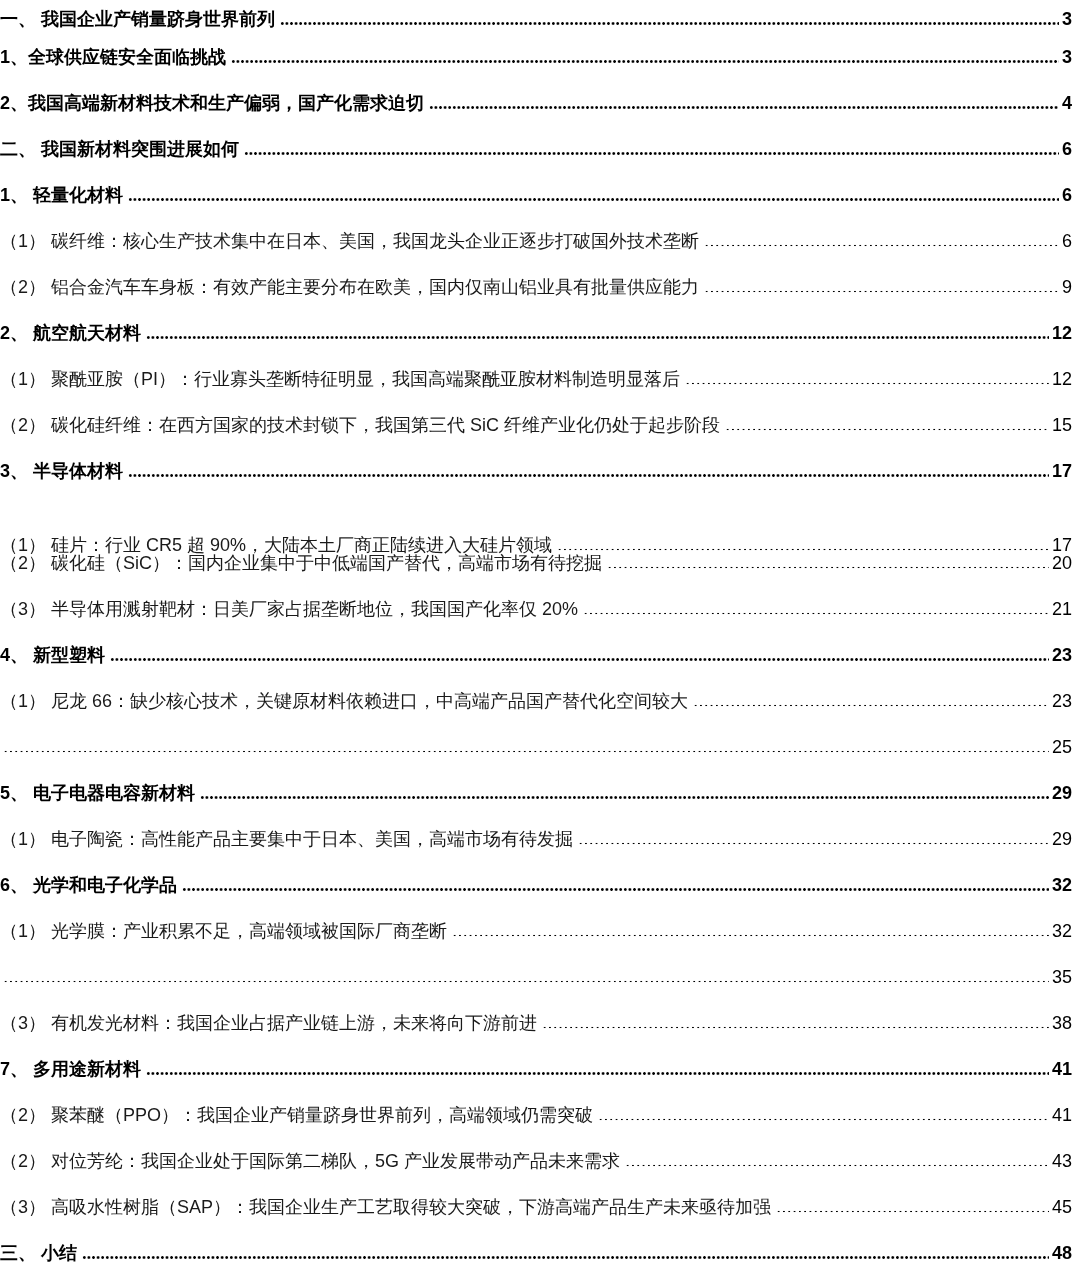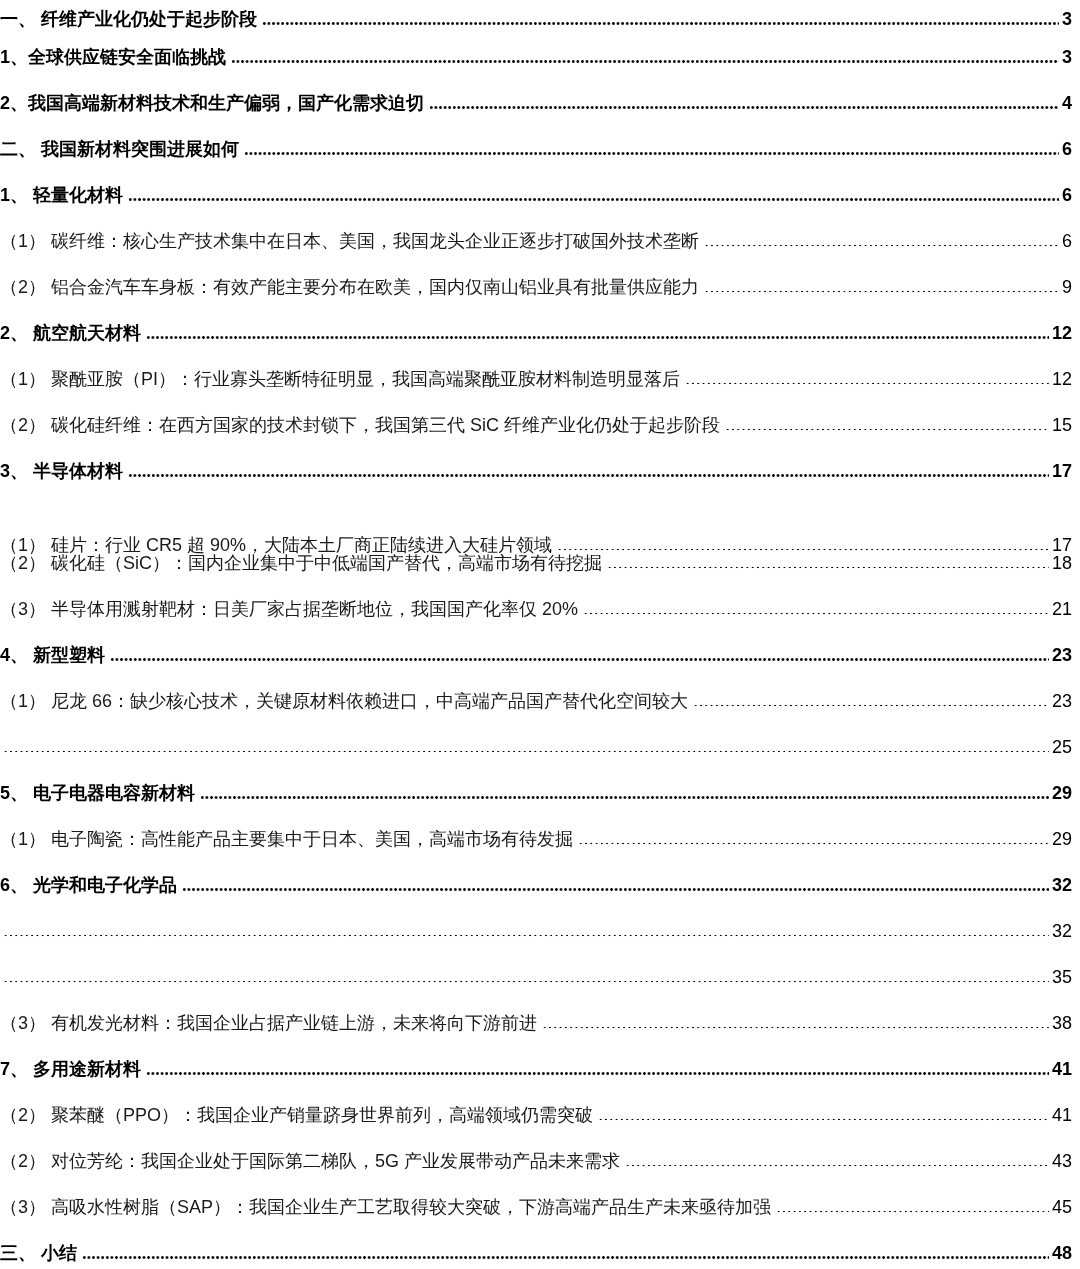--- a/index.html
+++ b/index.html
@@ -22,21 +22,21 @@
     background-size: 4.6px 3px;
   }
   .toc-row .page { flex: 0 0 auto; text-align: right; }
   .toc-row.sub .label { color: #1a1a1a; }
 </style>
 </head>
 <body>
 
 <div class="toc">
   <div class="toc-row bold" style="top:0px">
-      <span class="label">一、  纤维产业化仍处于起步阶段</span>
+      <span class="label">一、  我国企业产销量跻身世界前列</span>
       <span class="leader"></span>
       <span class="page">3</span>
     </div>
   <div class="toc-row bold" style="top:38px">
       <span class="label">1、全球供应链安全面临挑战</span>
       <span class="leader"></span>
       <span class="page">3</span>
     </div>
   <div class="toc-row bold" style="top:84px">
       <span class="label">2、我国高端新材料技术和生产偏弱，国产化需求迫切 </span>
@@ -84,21 +84,21 @@
       <span class="page">17</span>
     </div>
   <div class="toc-row sub" style="top:526px">
       <span class="label">（1） 硅片：行业 CR5 超 90%，大陆本土厂商正陆续进入大硅片领域</span>
       <span class="leader"></span>
       <span class="page">17</span>
     </div>
   <div class="toc-row sub" style="top:544px">
       <span class="label">（2） 碳化硅（SiC）：国内企业集中于中低端国产替代，高端市场有待挖掘</span>
       <span class="leader"></span>
-      <span class="page">18</span>
+      <span class="page">20</span>
     </div>
   <div class="toc-row sub" style="top:590px">
       <span class="label">（3） 半导体用溅射靶材：日美厂家占据垄断地位，我国国产化率仅 20%</span>
       <span class="leader"></span>
       <span class="page">21</span>
     </div>
   <div class="toc-row bold" style="top:636px">
       <span class="label">4、  新型塑料</span>
       <span class="leader"></span>
       <span class="page">23</span>
@@ -121,20 +121,21 @@
       <span class="label">（1） 电子陶瓷：高性能产品主要集中于日本、美国，高端市场有待发掘</span>
       <span class="leader"></span>
       <span class="page">29</span>
     </div>
   <div class="toc-row bold" style="top:866px">
       <span class="label">6、  光学和电子化学品</span>
       <span class="leader"></span>
       <span class="page">32</span>
     </div>
   <div class="toc-row sub" style="top:912px">
+      <span class="label">（1） 光学膜：产业积累不足，高端领域被国际厂商垄断 </span>
       <span class="leader"></span>
       <span class="page">32</span>
     </div>
   <div class="toc-row sub" style="top:958px">
       <span class="leader"></span>
       <span class="page">35</span>
     </div>
   <div class="toc-row sub" style="top:1004px">
       <span class="label">（3） 有机发光材料：我国企业占据产业链上游，未来将向下游前进</span>
       <span class="leader"></span>

